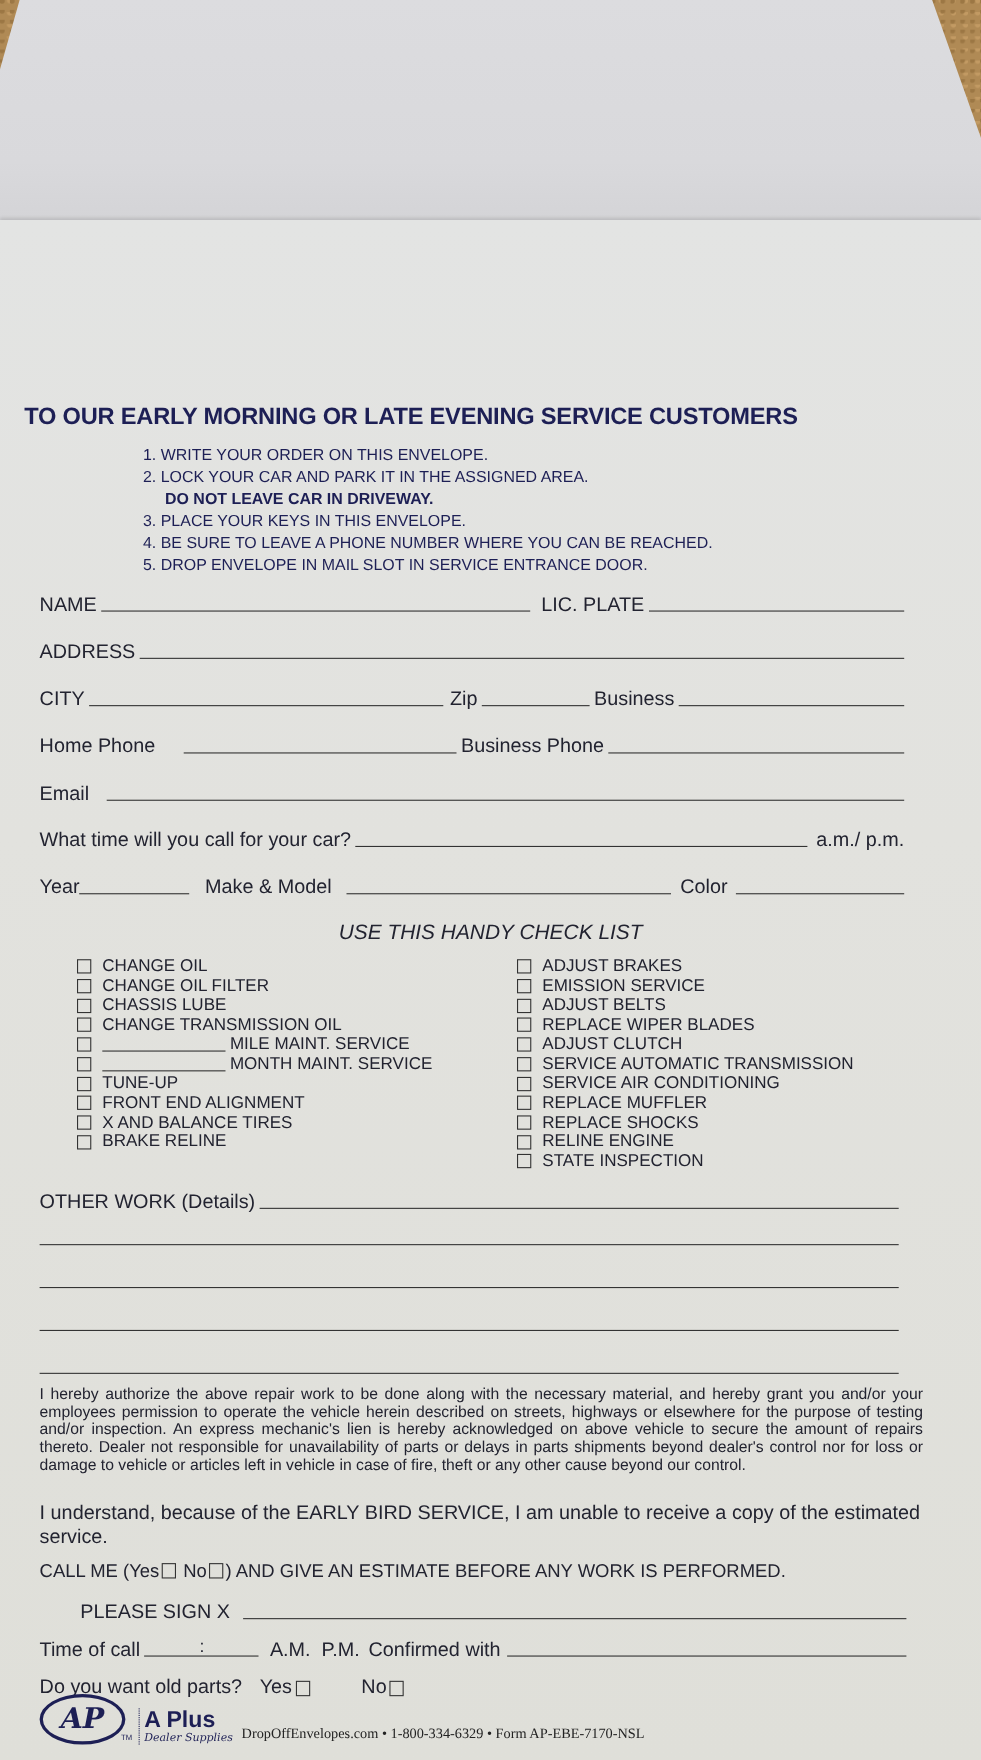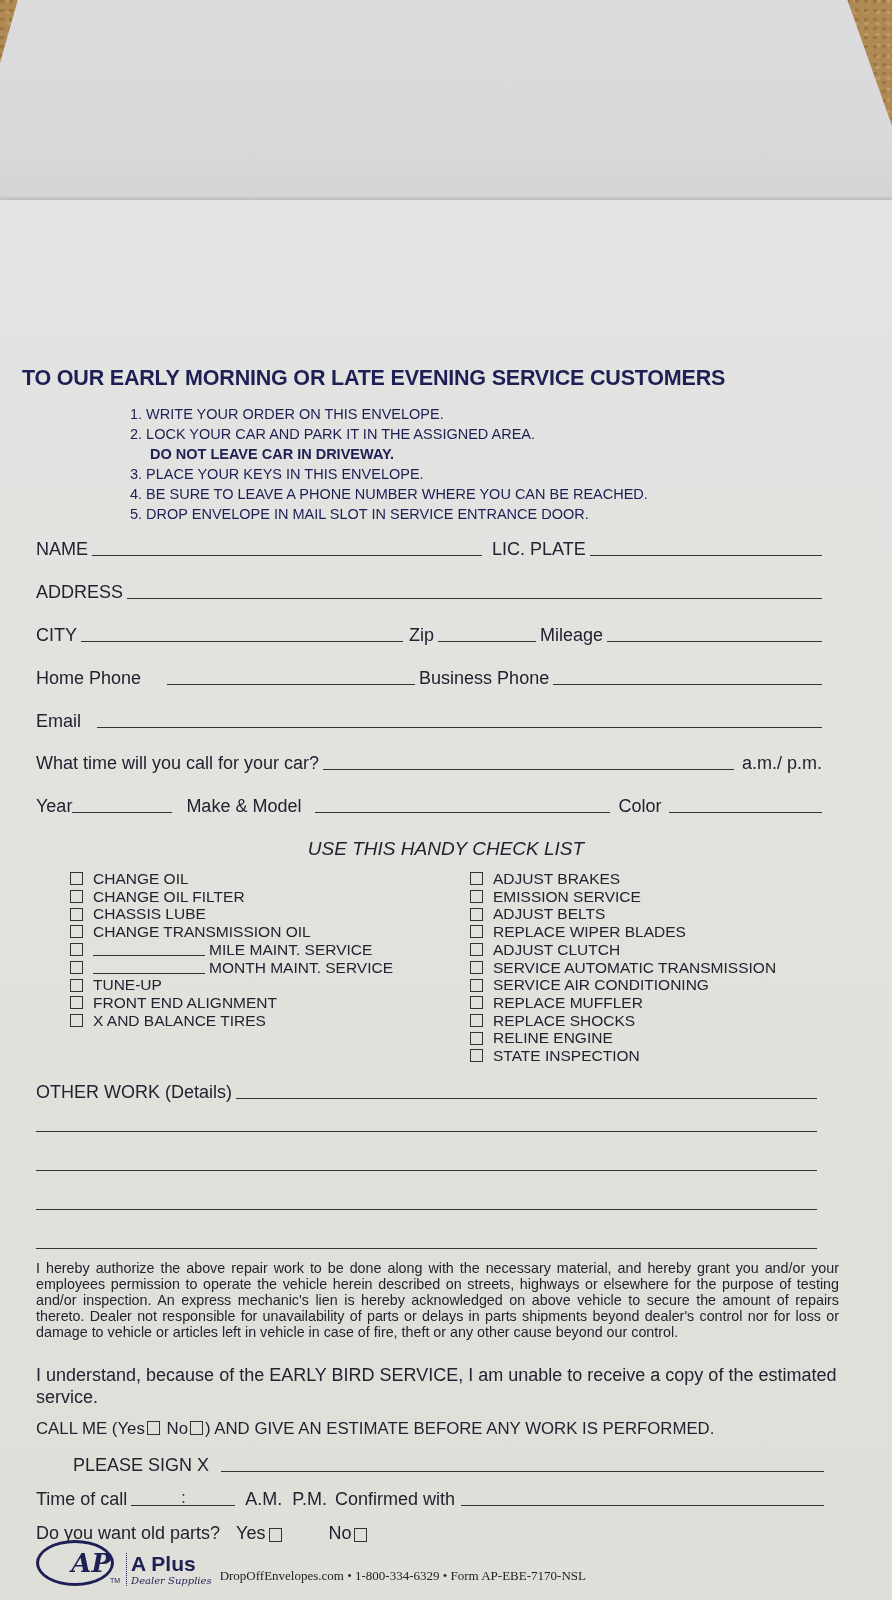--- a/index.html
+++ b/index.html
@@ -56,21 +56,21 @@
     font-size:14.3px; line-height:16px; color:#222330; text-align:justify;
   }
   .understand { position:absolute; left:36px; top:1364px; width:820px; font-size:18px; line-height:22px; color:#222330; }
   .callme { position:absolute; left:36px; top:1419px; font-size:16.8px; color:#222330; white-space:nowrap; }
   .inline-box { display:inline-block; width:11px; height:12px; border:1.3px solid #333; vertical-align:-1px; margin:0 2px; }
   .footer {
     position:absolute; left:36px; top:1540px; display:flex; align-items:flex-end;
   }
   .logo-oval {
     width:72px; height:40px; border:3px solid #1d1f55; border-radius:50%;
-    display:flex; align-items:center; justify-content:flex-end;
+    display:flex; align-items:center; justify-content:center;
     font-family:"DejaVu Serif", serif; font-style:italic; font-weight:bold; font-size:26px; color:#1d1f55;
   }
   .tm { font-size:7px; color:#1d1f55; margin-left:-4px; margin-bottom:2px; }
   .brand { margin-left:6px; border-left:1px dotted #1d1f55; padding-left:4px; }
   .brand .name { font-weight:bold; font-size:21px; color:#1d1f55; line-height:22px; }
   .brand .sub { font-family:"DejaVu Serif", serif; font-style:italic; font-size:10px; color:#1d1f55; }
   .footer .contact { font-family:"Liberation Serif", serif; font-size:13px; color:#222; margin-left:8px; margin-bottom:2px; white-space:nowrap; }
 </style>
 </head>
 <body>
@@ -102,21 +102,21 @@
   <div class="row" style="top:577px;">
     <span class="lbl">ADDRESS</span>
     <span class="line grow"></span>
   </div>
 
   <div class="row" style="top:620px;">
     <span class="lbl">CITY</span>
     <span class="line" style="width:322px;"></span>
     <span class="lbl" style="padding-left:6px;">Zip</span>
     <span class="line" style="width:98px;"></span>
-    <span class="lbl" style="padding-left:4px;">Mileage</span>
+    <span class="lbl" style="padding-left:4px;">Business</span>
     <span class="line grow"></span>
   </div>
 
   <div class="row" style="top:663px;">
     <span class="lbl" style="padding-right:26px;">Home Phone</span>
     <span class="line" style="width:248px;"></span>
     <span class="lbl" style="padding-left:4px;">Business Phone</span>
     <span class="line grow"></span>
   </div>
 
@@ -173,20 +173,24 @@
         <span class="box"></span>
         <span>TUNE-UP</span>
       </div>
     <div class="ck-item">
         <span class="box"></span>
         <span>FRONT END ALIGNMENT</span>
       </div>
     <div class="ck-item">
         <span class="box"></span>
         <span>X AND BALANCE TIRES</span>
+      </div>
+    <div class="ck-item">
+        <span class="box"></span>
+        <span>BRAKE RELINE</span>
       </div>
   </div>
 
   <div class="col right">
     <div class="ck-item">
         <span class="box"></span>
         <span>ADJUST BRAKES</span>
       </div>
     <div class="ck-item">
         <span class="box"></span>

